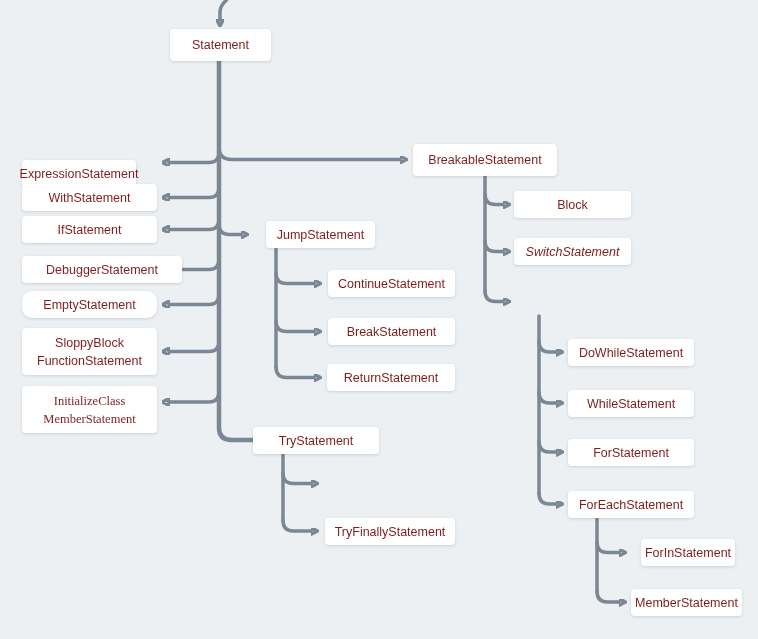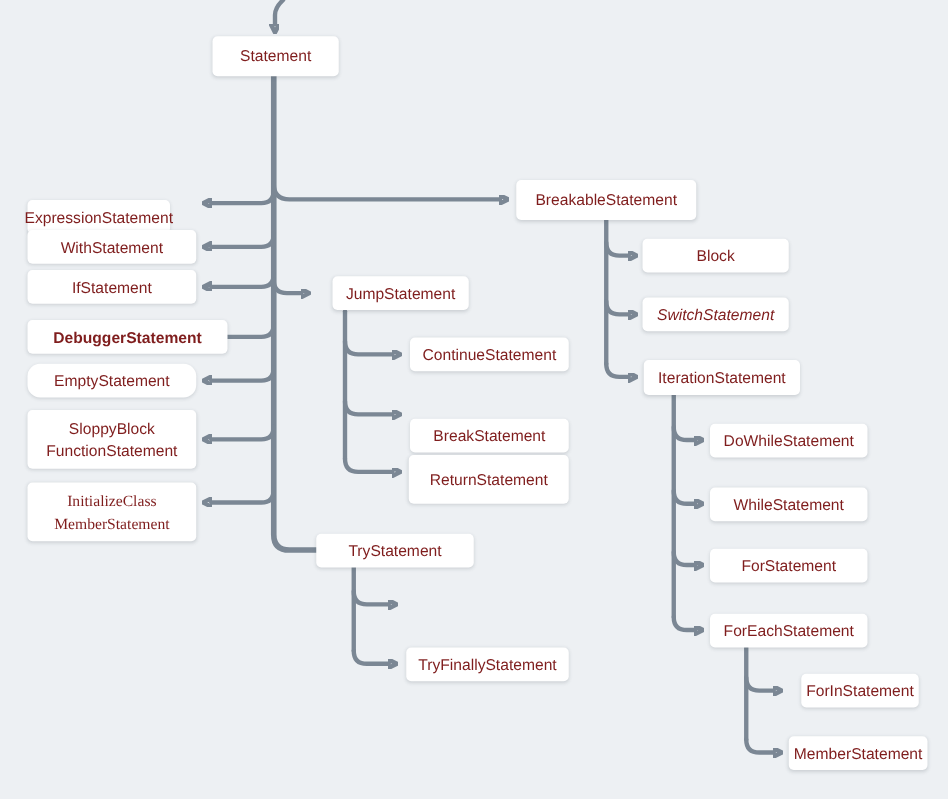--- a/index.html
+++ b/index.html
@@ -101,40 +101,39 @@
     <path d="M 597 518 L 597 591.5"></path>
     <path d="M 597 542 Q 597 552.5 607.5 552.5 L 619 552.5" marker-end="url(#arrow)"></path>
     <path d="M 597 591.5 Q 597 602 607.5 602 L 619 602" marker-end="url(#arrow)"></path>
   </svg>
 
   <div class="node" style="left:170px; top:29px;  width:101px; height:32px;"><span>Statement</span></div>
 
   <div class="node" style="left:22px;  top:160px; width:114px; height:27px;"><span>ExpressionStatement</span></div>
   <div class="node" style="left:22px;  top:184px; width:135px; height:27px;"><span>WithStatement</span></div>
   <div class="node" style="left:22px;  top:216px; width:135px; height:27px;"><span>IfStatement</span></div>
-  <div class="node" style="left:22px;  top:256px; width:160px; height:27px;font-weight:bold;"><span>DebuggerStatement</span></div>
+  <div class="node" style="left:22px;  top:256px; width:160px; height:27px;"><span>DebuggerStatement</span></div>
   <div class="node" style="left:22px;  top:291px; width:135px; height:27px;border-radius:10px;"><span>EmptyStatement</span></div>
   <div class="node" style="left:22px;  top:328px; width:135px; height:47px;"><span>SloppyBlock
 FunctionStatement</span></div>
   <div class="node" style="left:22px;  top:386px; width:135px; height:47px;font-family:Liberation Serif, serif;"><span>InitializeClass
 MemberStatement</span></div>
 
   <div class="node" style="left:413px; top:144px; width:144px; height:32px;"><span>BreakableStatement</span></div>
   <div class="node" style="left:514px; top:191px; width:117px; height:27px;"><span>Block</span></div>
   <div class="node" style="left:514px; top:238px; width:117px; height:27px;font-style:italic;"><span>SwitchStatement</span></div>
-  <div class="node" style="left:515px; top:288px; width:125px; height:28px;"><span>IterationStatement</span></div>
 
   <div class="node" style="left:568px; top:339px; width:126px; height:27px;"><span>DoWhileStatement</span></div>
   <div class="node" style="left:568px; top:390px; width:126px; height:27px;"><span>WhileStatement</span></div>
   <div class="node" style="left:568px; top:439px; width:126px; height:27px;"><span>ForStatement</span></div>
   <div class="node" style="left:568px; top:491px; width:126px; height:27px;"><span>ForEachStatement</span></div>
   <div class="node" style="left:641px; top:539px; width:94px; height:27px;"><span>ForInStatement</span></div>
   <div class="node" style="left:631px; top:589px; width:111px; height:27px;"><span>MemberStatement</span></div>
 
   <div class="node" style="left:254px; top:221px; width:109px; height:27px;margin-left:12px;"><span>JumpStatement</span></div>
   <div class="node" style="left:328px; top:270px; width:127px; height:27px;"><span>ContinueStatement</span></div>
-  <div class="node" style="left:328px; top:335px; width:127px; height:27px;"><span>BreakStatement</span></div>
-  <div class="node" style="left:327px; top:364px; width:128px; height:39px;"><span>ReturnStatement</span></div>
+  <div class="node" style="left:328px; top:318px; width:127px; height:27px;"><span>BreakStatement</span></div>
+  <div class="node" style="left:327px; top:364px; width:128px; height:27px;"><span>ReturnStatement</span></div>
 
   <div class="node" style="left:253px; top:427px; width:126px; height:27px;"><span>TryStatement</span></div>
   <div class="node" style="left:325px; top:518px; width:130px; height:27px;"><span>TryFinallyStatement</span></div>
 
 </div>
 
 </body></html>

